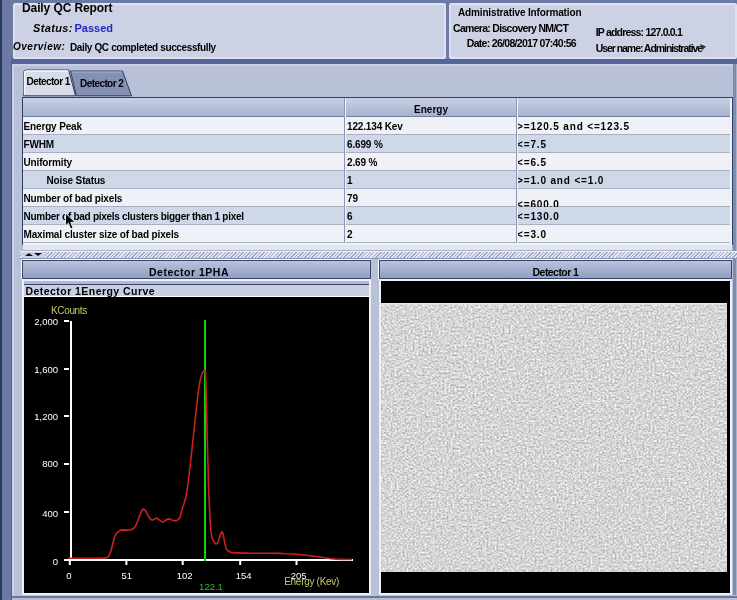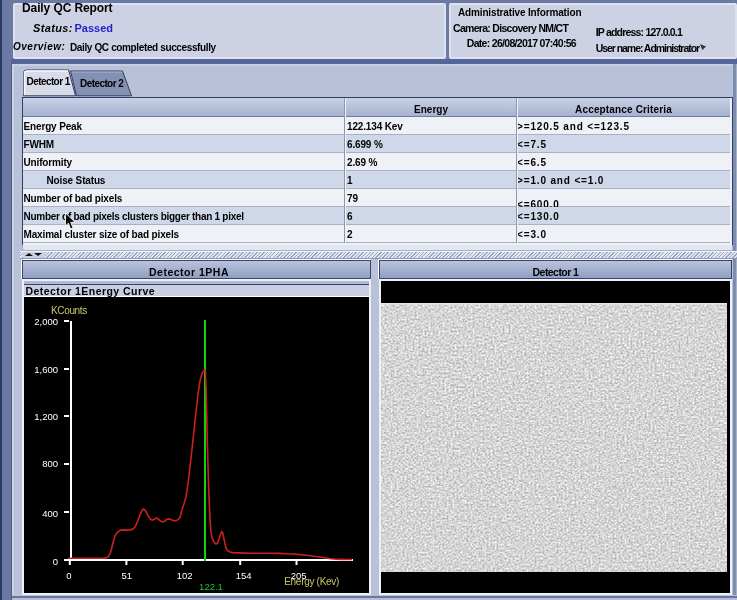--- a/index.html
+++ b/index.html
@@ -28,37 +28,36 @@
   <div class="abs b" style="left:33px;top:23.3px;font-size:11px;letter-spacing:0.35px;line-height:1;font-style:italic;color:#000;">Status:</div>
   <div class="abs b" style="left:74.5px;top:23.3px;font-size:11px;line-height:1;color:#2323cb;">Passed</div>
   <div class="abs b" style="left:13px;top:41.7px;font-size:10px;letter-spacing:0.5px;line-height:1;font-style:italic;color:#000;">Overview:</div>
   <div class="abs b" style="left:70px;top:42.9px;font-size:10px;letter-spacing:-0.37px;line-height:1;color:#000;">Daily QC completed successfully</div>
 
   <div class="abs" style="left:449px;top:3px;width:284px;height:52px;background:#ccd2e3;border:2px solid #dde2ee;border-radius:2px;"></div>
   <div class="abs b" style="left:458px;top:7.8px;font-size:10px;letter-spacing:-0.15px;line-height:1;color:#000;">Administrative Information</div>
   <div class="abs b" style="left:453px;top:22.6px;font-size:10.5px;letter-spacing:-0.7px;line-height:1;color:#000;">Camera: Discovery NM/CT</div>
   <div class="abs b" style="left:595.7px;top:26.8px;font-size:10.5px;letter-spacing:-0.8px;line-height:1;color:#000;">IP address: 127.0.0.1</div>
   <div class="abs b" style="left:466.8px;top:38.3px;font-size:10.5px;letter-spacing:-0.7px;line-height:1;color:#000;">Date: 26/08/2017 07:40:56</div>
-  <div class="abs b" style="left:595.7px;top:42.8px;font-size:10.5px;letter-spacing:-1.05px;line-height:1;color:#000;">User name: Administrator</div>
+  <div class="abs b" style="left:595.7px;top:42.8px;font-size:10.5px;letter-spacing:-1.05px;line-height:1;color:#000;">User name: Administrative</div>
 
   <div class="abs" style="left:700px;top:44px;width:6px;height:6px;background:#333;clip-path:polygon(0 0,100% 40%,40% 100%);"></div>
 
   <svg class="abs" style="left:18px;top:66px;" width="118" height="32" viewBox="0 0 118 32">
     <path d="M52.5 5 L104.5 5 L113.5 29.8 L58.5 29.8 Z" fill="#8491b4" stroke="#2f3d63" stroke-width="1"></path>
     <path d="M53.5 6 L104 6" stroke="#aab3cc" stroke-width="1"></path>
     <path d="M5.5 6.5 Q5.5 4 9 4 L50.6 4 L57.5 29.8 L5.5 29.8 Z" fill="#d8dce9" stroke="#2f3d63" stroke-width="1"></path>
     <path d="M6.5 29 L6.5 7 Q6.5 5 9.5 5 L50 5" fill="none" stroke="#f6f7fa" stroke-width="1.6"></path>
     <text x="8.6" y="19.3" font-size="10" font-weight="bold" letter-spacing="-0.59" fill="#000">Detector 1</text>
     <text x="62.1" y="20.8" font-size="10" font-weight="bold" letter-spacing="-0.59" fill="#000">Detector 2</text>
   </svg>
 
   <div class="abs" style="left:22px;top:97px;width:709px;height:147px;background:#eff1f7;border:1px solid #2f3e66;"></div>
   <div id="tblhead" class="abs b" style="left:23px;top:98px;width:707px;height:18px;background:linear-gradient(#c9d1e4,#a6b2d0);border-bottom:1px solid #6f7da1;font-size:10px;line-height:1;">
     <span class="abs" style="left:322px;width:172px;text-align:center;top:7px;">Energy</span>
-    <span class="abs" style="left:494px;width:213px;text-align:center;top:7px;letter-spacing:0.15px;">Acceptance Criteria</span>
   </div>
   <div id="rows" class="abs b" style="left:23px;top:117px;width:707px;font-size:10px;line-height:1;letter-spacing:-0.15px;color:#000;">
     <div class="abs" style="left:0;top:0px;width:707px;height:17px;background:#eff1f7;border-bottom:1px solid #a8b0c2;"></div>
     <div class="abs" style="left:0.5px;top:5px;">Energy Peak</div>
     <div class="abs" style="left:324px;top:5px;">122.134 Kev</div>
     <div class="abs" style="left:494px;top:5px;letter-spacing:0.85px;">&gt;=120.5 and &lt;=123.5</div>
     <div class="abs" style="left:0;top:18px;width:707px;height:17px;background:#cfd8e9;border-bottom:1px solid #a8b0c2;"></div>
     <div class="abs" style="left:0.5px;top:23px;">FWHM</div>
     <div class="abs" style="left:324px;top:23px;">6.699 %</div>
     <div class="abs" style="left:494px;top:23px;letter-spacing:0.85px;">&lt;=7.5</div>

